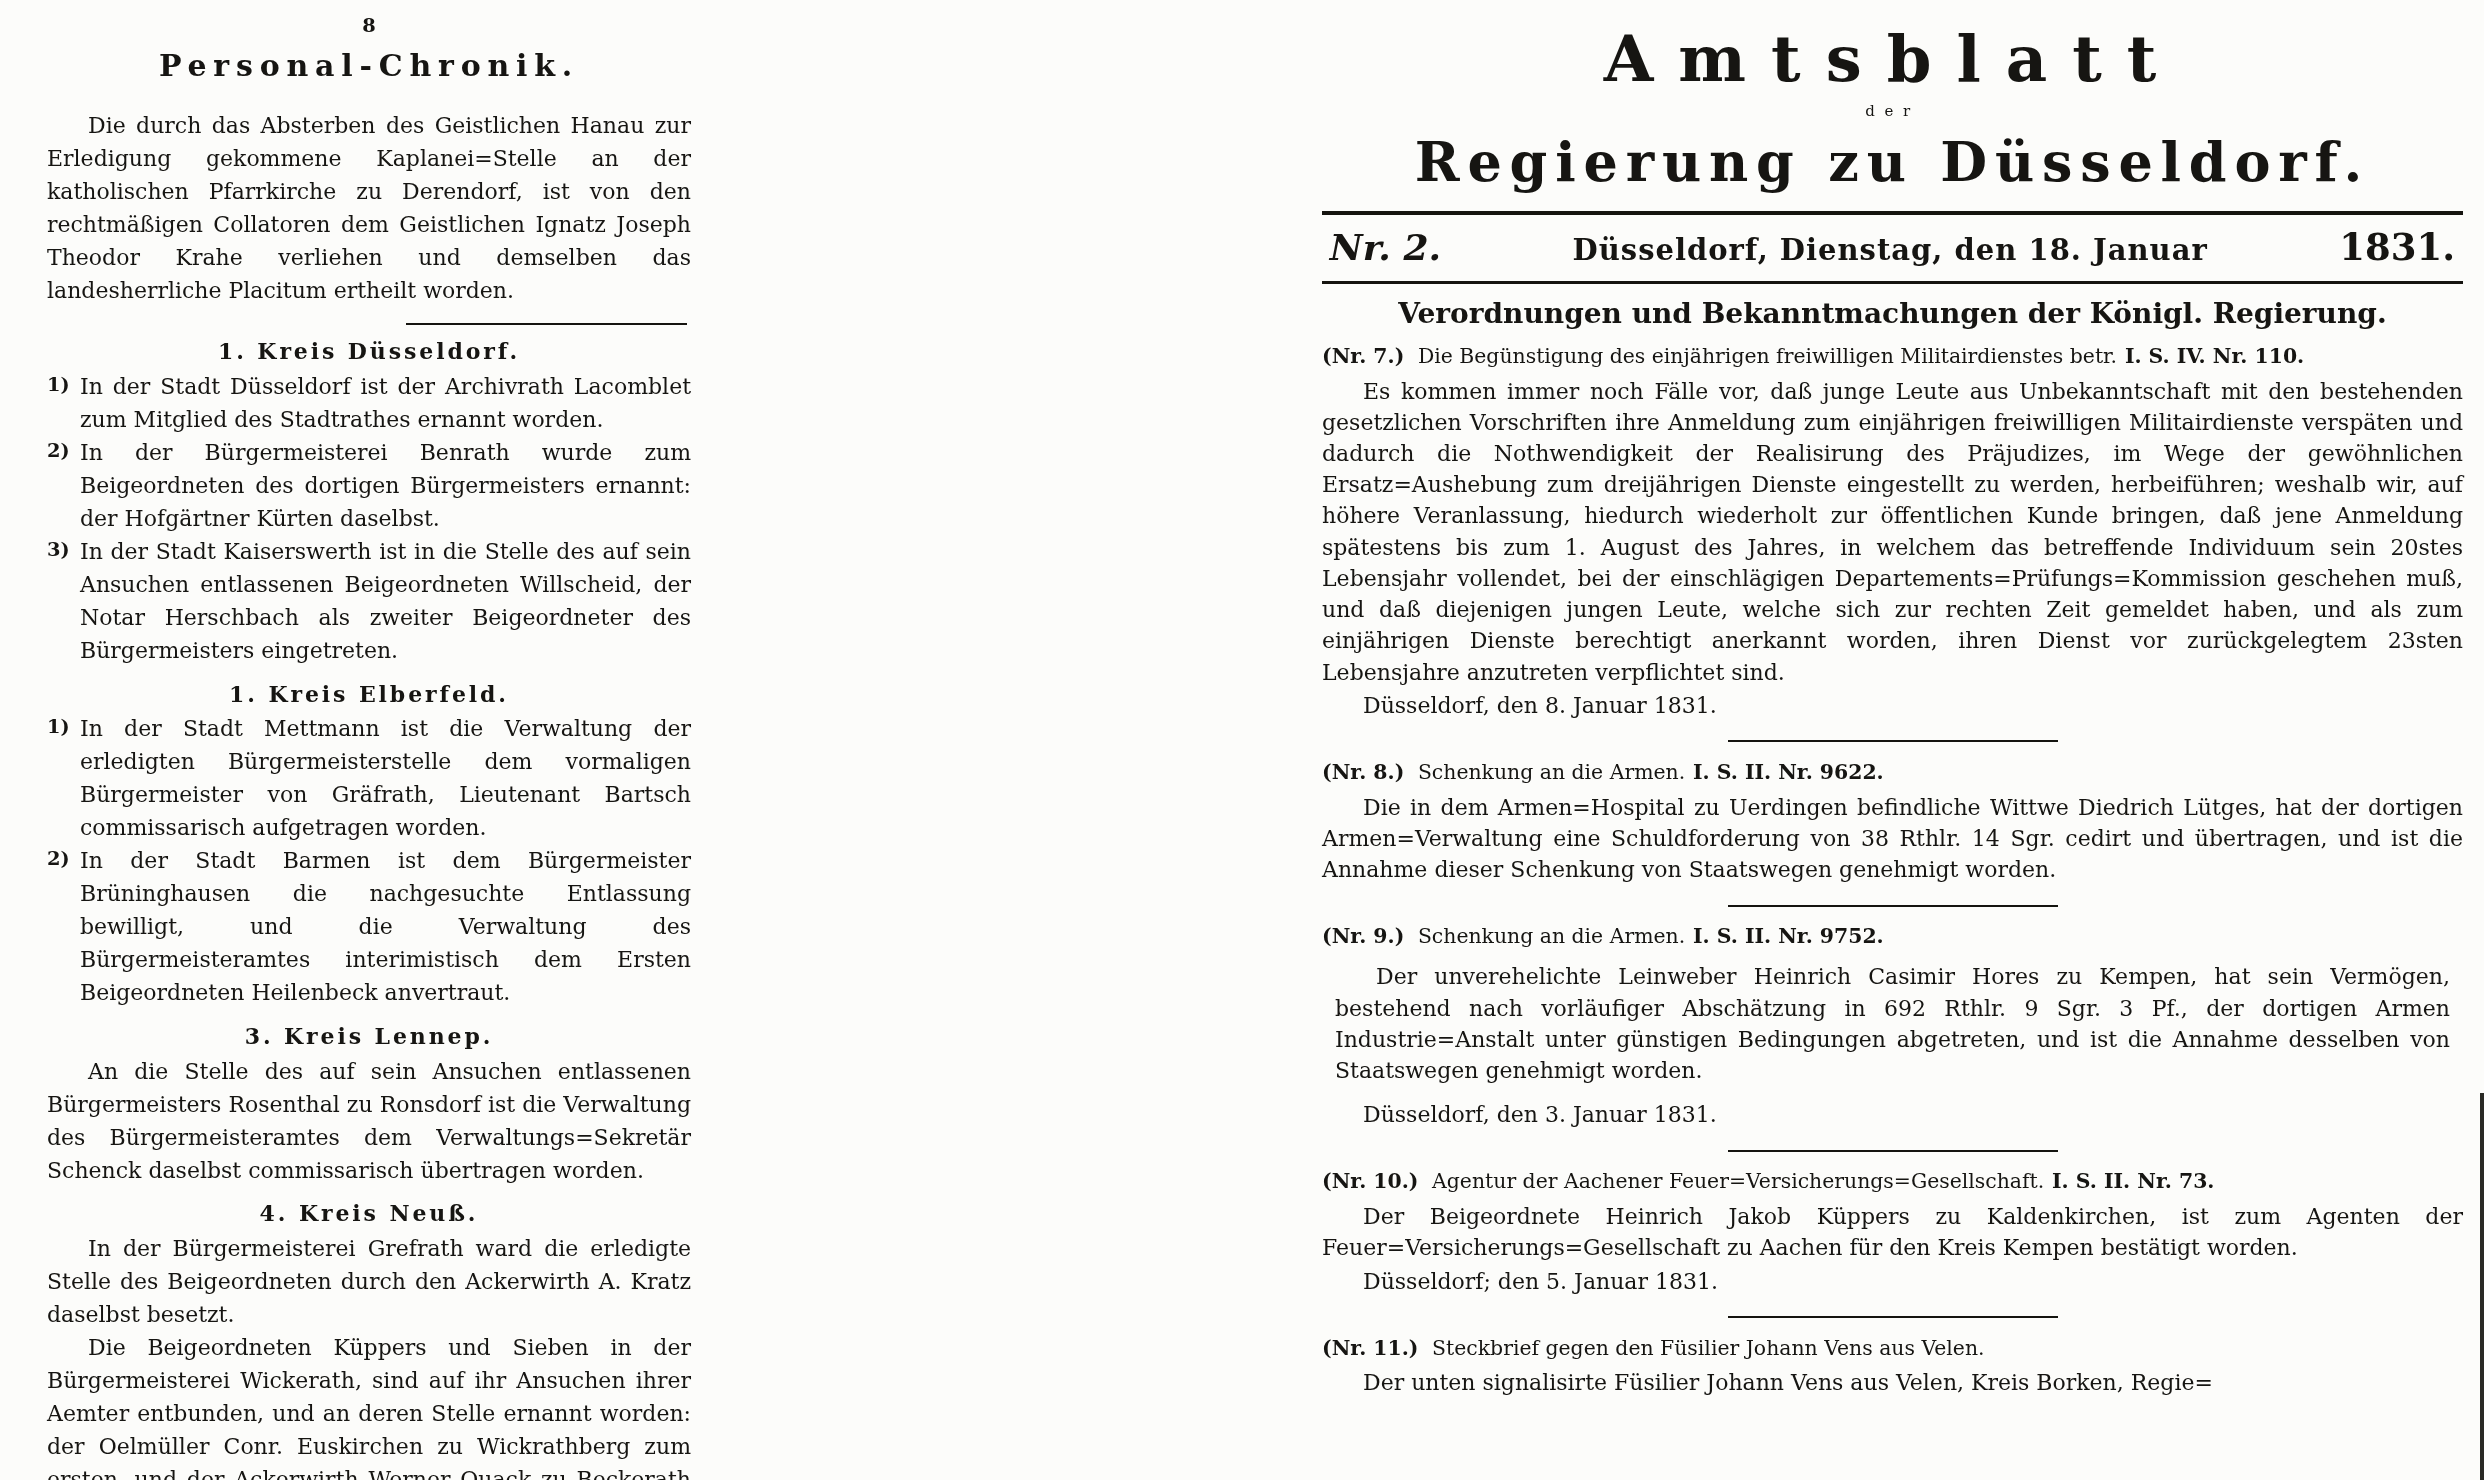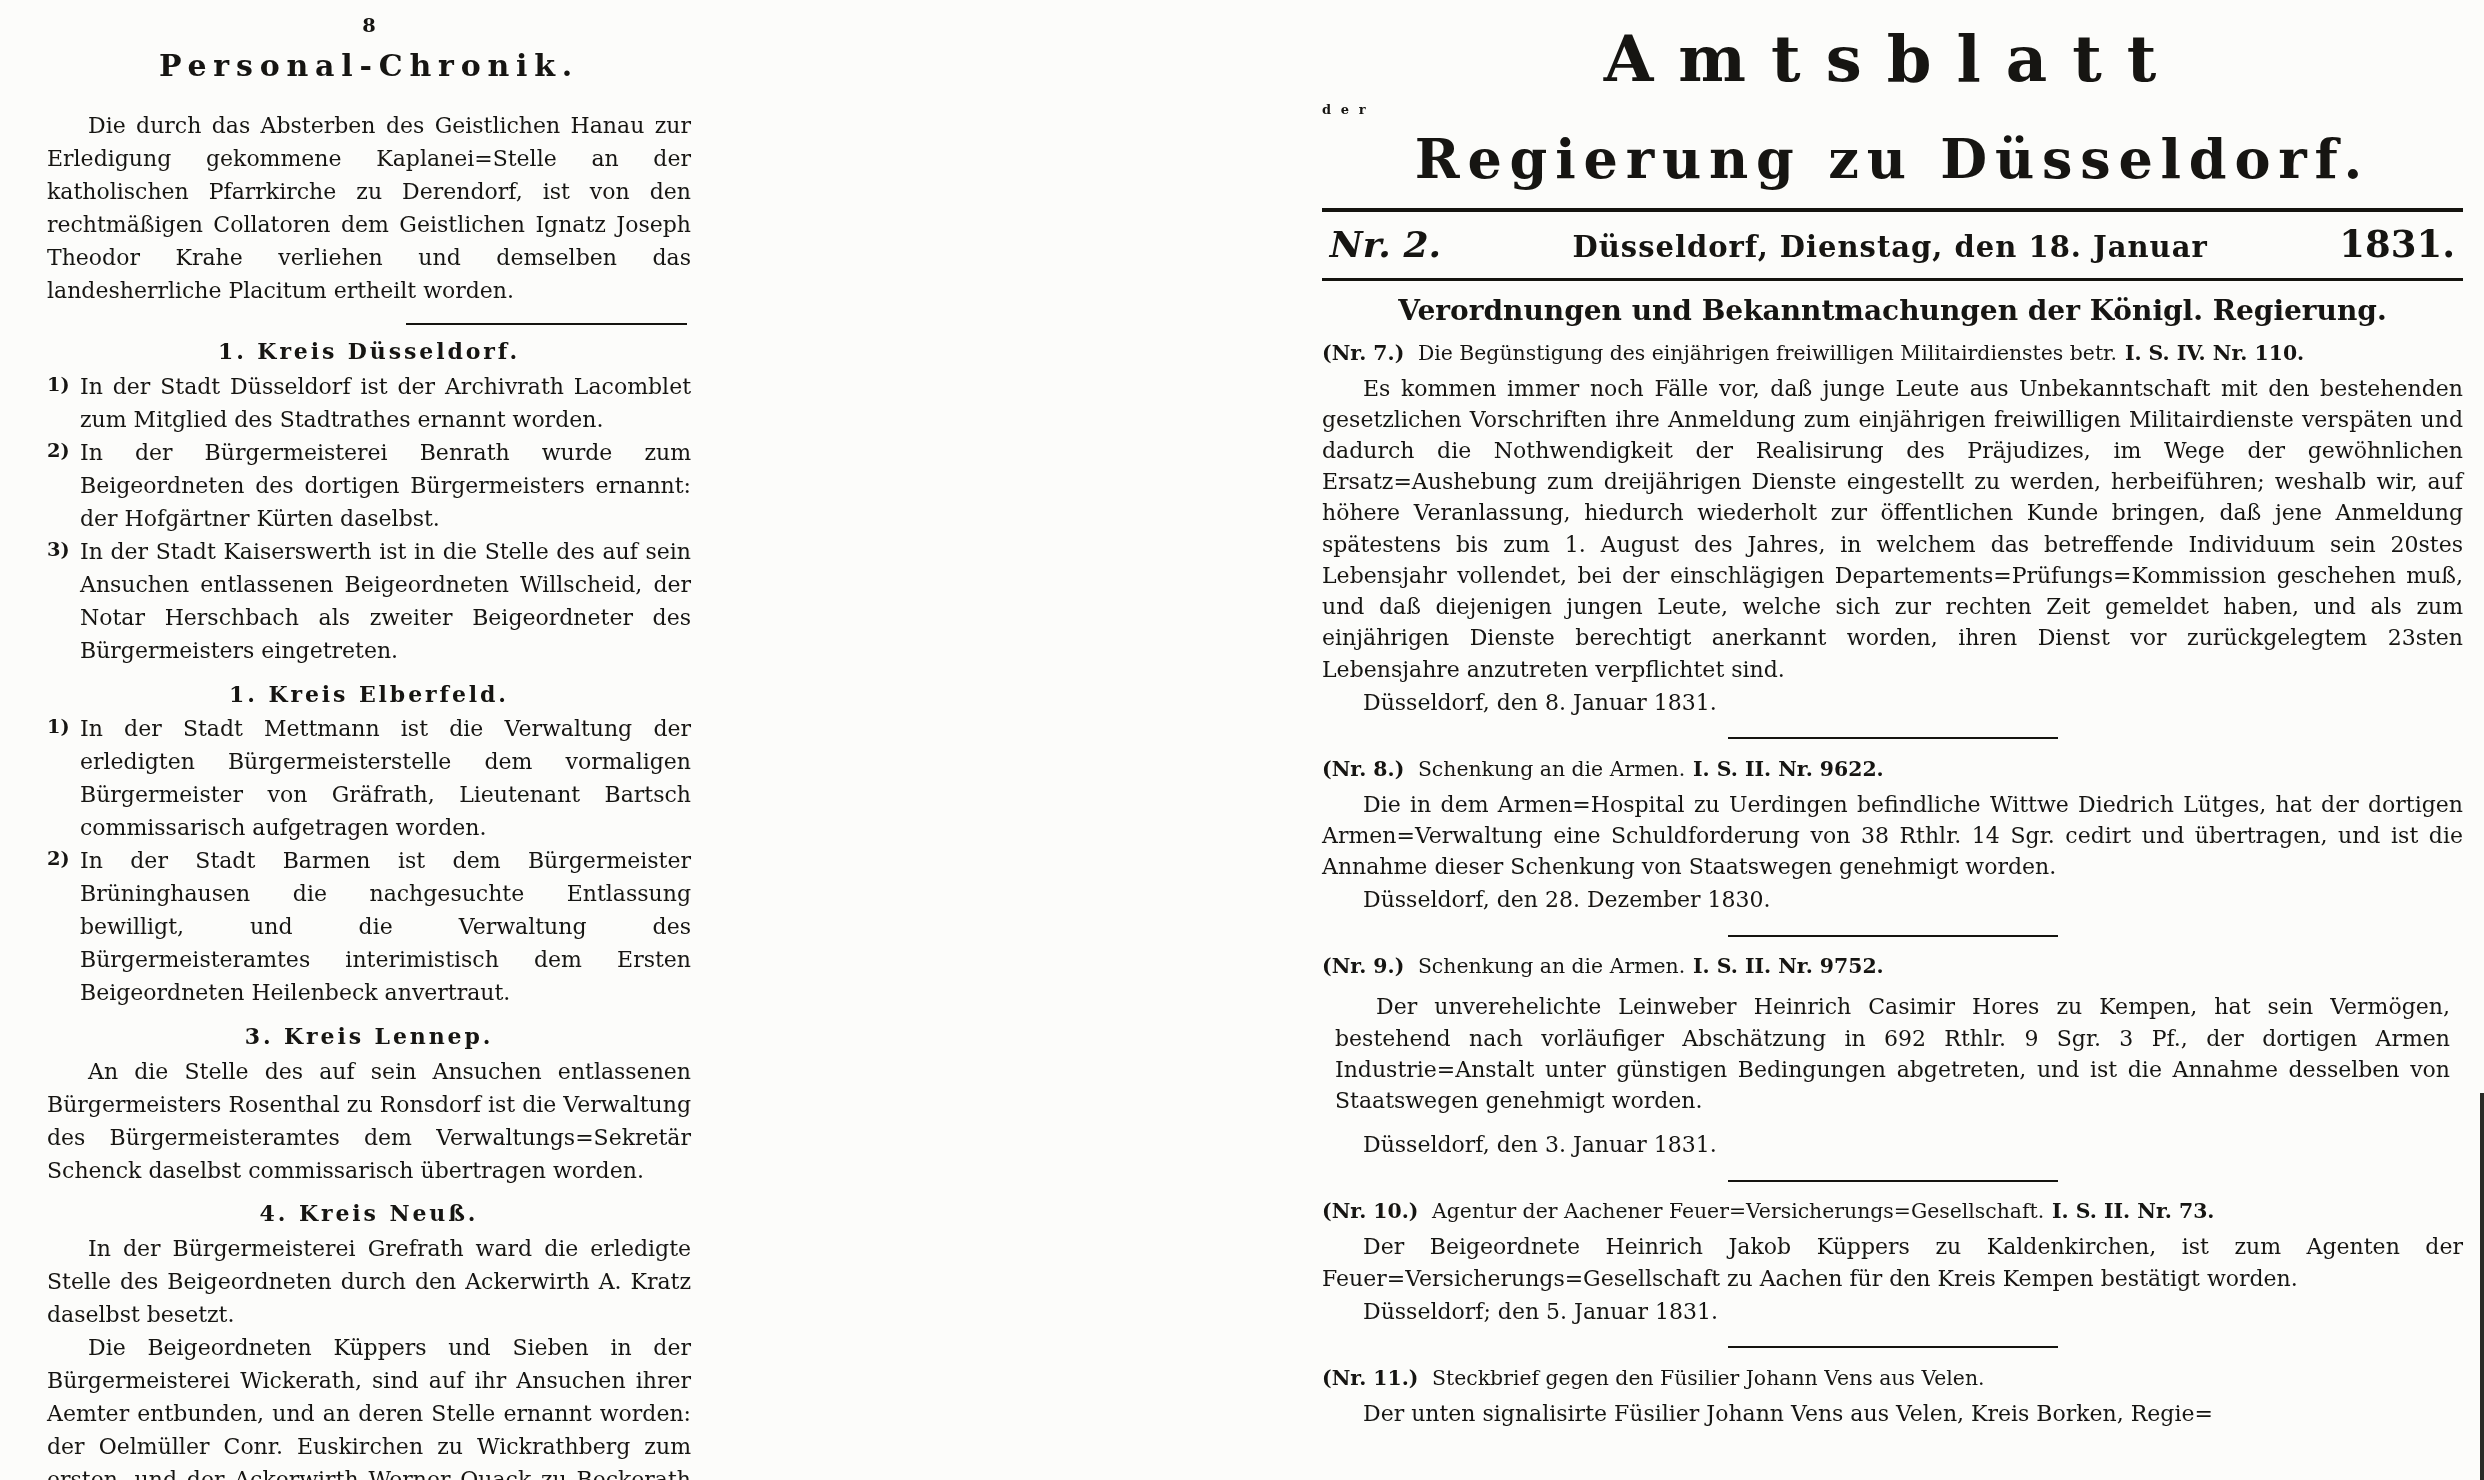--- a/index.html
+++ b/index.html
@@ -71,23 +71,23 @@
   }
   .masthead-1 {
     text-align: center;
     font-size: 64px;
     font-weight: bold;
     letter-spacing: 25px;
     margin: 0 0 5.8px 0;
     white-space: nowrap;
   }
   .masthead-2 {
-    text-align: left;
-    font-size: 13px;
-    font-weight: bold;
+    text-align: center;
+    font-size: 15px;
+    font-weight: normal;
     letter-spacing: 9.7px;
     margin: 1.9px 0 9.7px 0;
   }
   .masthead-3 {
     text-align: center;
     font-size: 54px;
     font-weight: bold;
     letter-spacing: 7.8px;
     margin: 0 0 17.5px 0;
     white-space: nowrap;
@@ -226,21 +226,20 @@
       <div class="dateline">Düsseldorf, den 8. Januar 1831.</div>
     </div>
 
     <hr class="art-divider">
 
     <div class="article">
       <div class="article-head">
         <span class="article-label">(Nr. 8.)</span><span>Schenkung an die Armen.</span><span class="article-ref">I. S. II. Nr. 9622.</span>
       </div>
       <p class="article-body indent" style="margin:0;">Die in dem Armen=Hospital zu Uerdingen befindliche Wittwe Diedrich Lütges, hat der dortigen Armen=Verwaltung eine Schuldforderung von 38 Rthlr. 14 Sgr. cedirt und übertragen, und ist die Annahme dieser Schenkung von Staatswegen genehmigt worden.</p>
-      <div class="dateline">Düsseldorf, den 28. Dezember 1830.</div>
     </div>
 
     <hr class="art-divider">
 
     <div class="article">
       <div class="article-head">
         <span class="article-label">(Nr. 9.)</span><span>Schenkung an die Armen.</span><span class="article-ref">I. S. II. Nr. 9752.</span>
       </div>
       <p class="article-body indent" style="margin:13px;">Der unverehelichte Leinweber Heinrich Casimir Hores zu Kempen, hat sein Vermögen, bestehend nach vorläufiger Abschätzung in 692 Rthlr. 9 Sgr. 3 Pf., der dortigen Armen Industrie=Anstalt unter günstigen Bedingungen abgetreten, und ist die Annahme desselben von Staatswegen genehmigt worden.</p>
       <div class="dateline">Düsseldorf, den 3. Januar 1831.</div>

